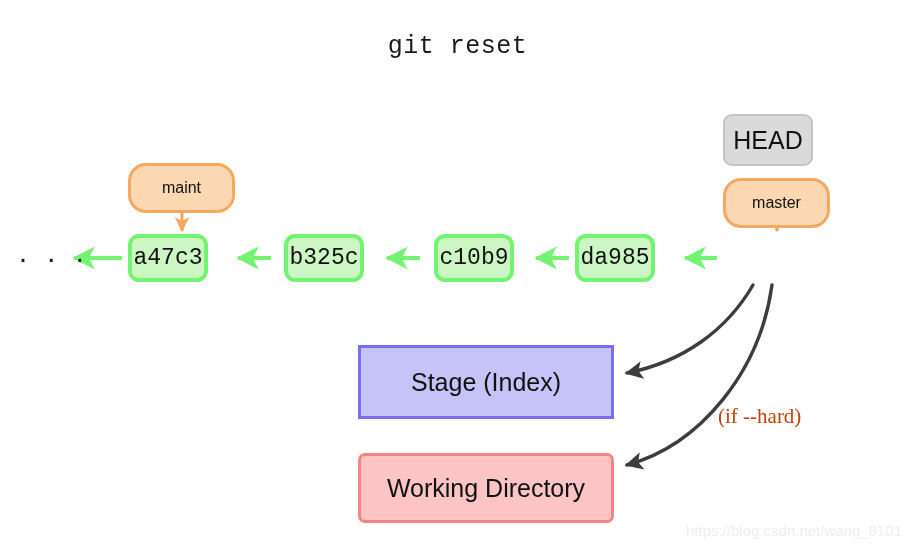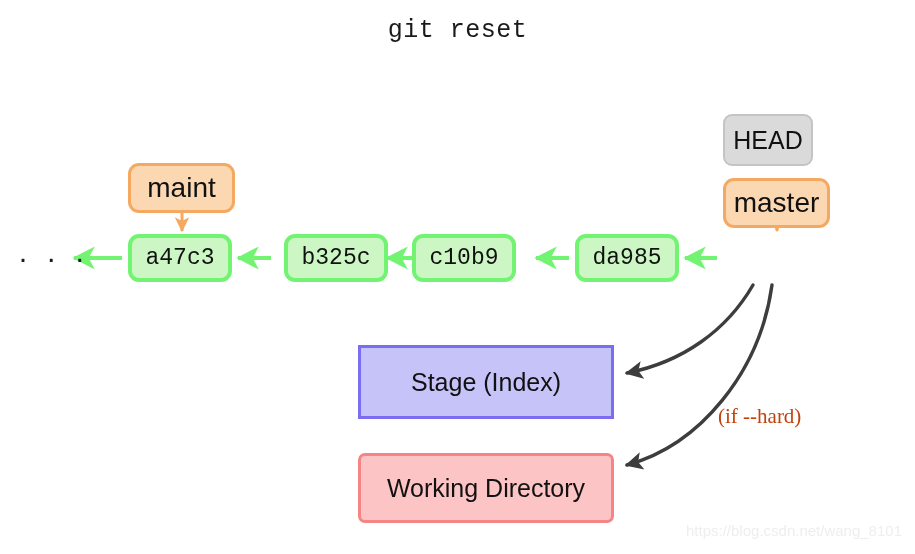--- a/index.html
+++ b/index.html
@@ -13,21 +13,21 @@
     height: 554px;
     background: #ffffff;
     overflow: hidden;
     font-family: "Liberation Sans", sans-serif;
   }
 
   
   #diagram-title {
     position: absolute;
     left: 0;
-    top: 16px;
+    top: 32px;
     width: 915px;
     text-align: center;
     font-family: "Liberation Mono", monospace;
     font-size: 25px;
     color: #1a1a1a;
     letter-spacing: 0.5px;
   }
 
   
   .node {
@@ -37,21 +37,21 @@
     align-items: center;
     justify-content: center;
     border-radius: 9px;
     border-style: solid;
     color: #111111;
     white-space: nowrap;
   }
 
   
   .commit {
-    width: 104px;
+    width: 80px;
     height: 48px;
     top: 234px;
     background: #ccf7c4;
     border-width: 4px;
     border-color: #72f472;
     border-radius: 11px;
     font-family: "Liberation Mono", monospace;
     font-size: 23px;
   }
 
@@ -64,22 +64,22 @@
     border-color: #c4c4c4;
     border-radius: 9px;
     font-size: 25px;
   }
   .ref-branch {
     width: 107px;
     height: 50px;
     background: #fcd8b2;
     border-width: 3px;
     border-color: #f5a860;
-    border-radius: 11px;
-    font-size: 28px;
+    border-radius: 18px;
+    font-size: 16px;
   }
 
   
   .area {
     width: 256px;
     font-size: 25px;
   }
   .area-stage {
     height: 74px;
     top: 345px;
@@ -183,21 +183,21 @@
   </svg>
 
   <div id="ellipsis">· · ·</div>
 
   <div class="node commit" style="left:128px">
     <span>a47c3</span>
   </div>
   <div class="node commit" style="left:284px">
     <span>b325c</span>
   </div>
-  <div class="node commit" style="left:412px">
+  <div class="node commit" style="left:434px">
     <span>c10b9</span>
   </div>
   <div class="node commit" style="left:575px">
     <span>da985</span>
   </div>
 
   <div class="node ref-head" style="left:723px; top:114px">
     <span>HEAD</span>
   </div>
   <div class="node ref-branch" style="left:723px; top:178px">

